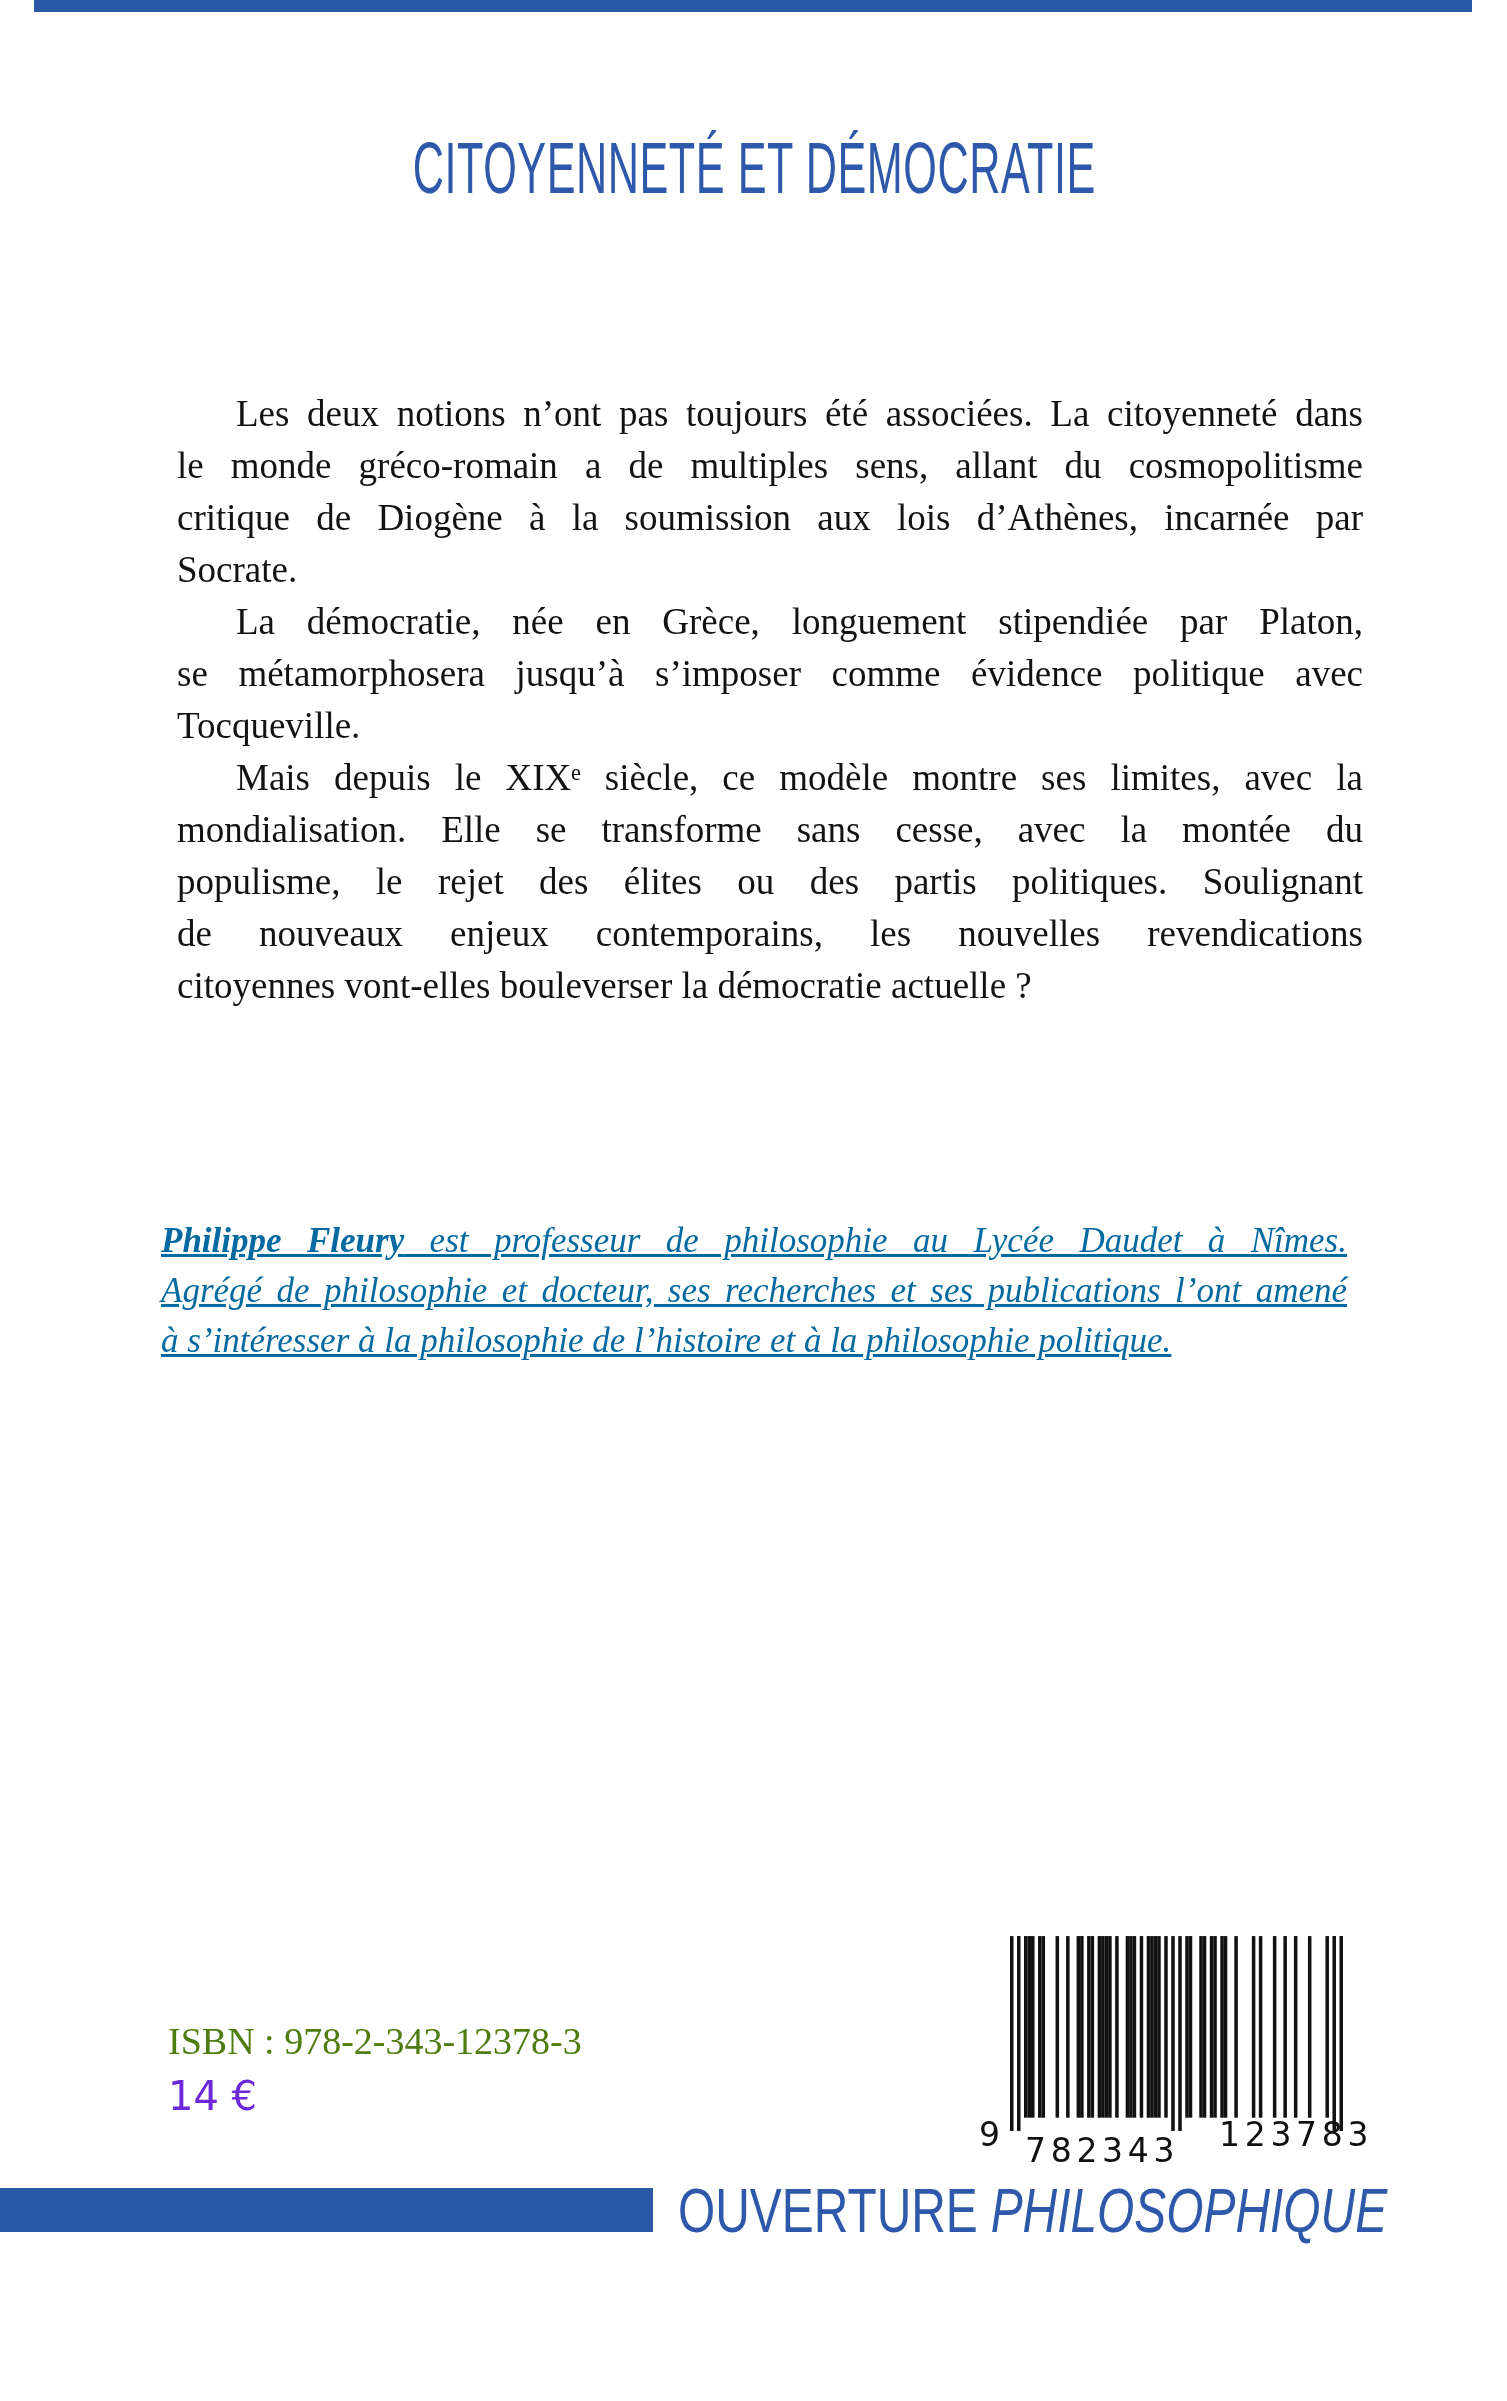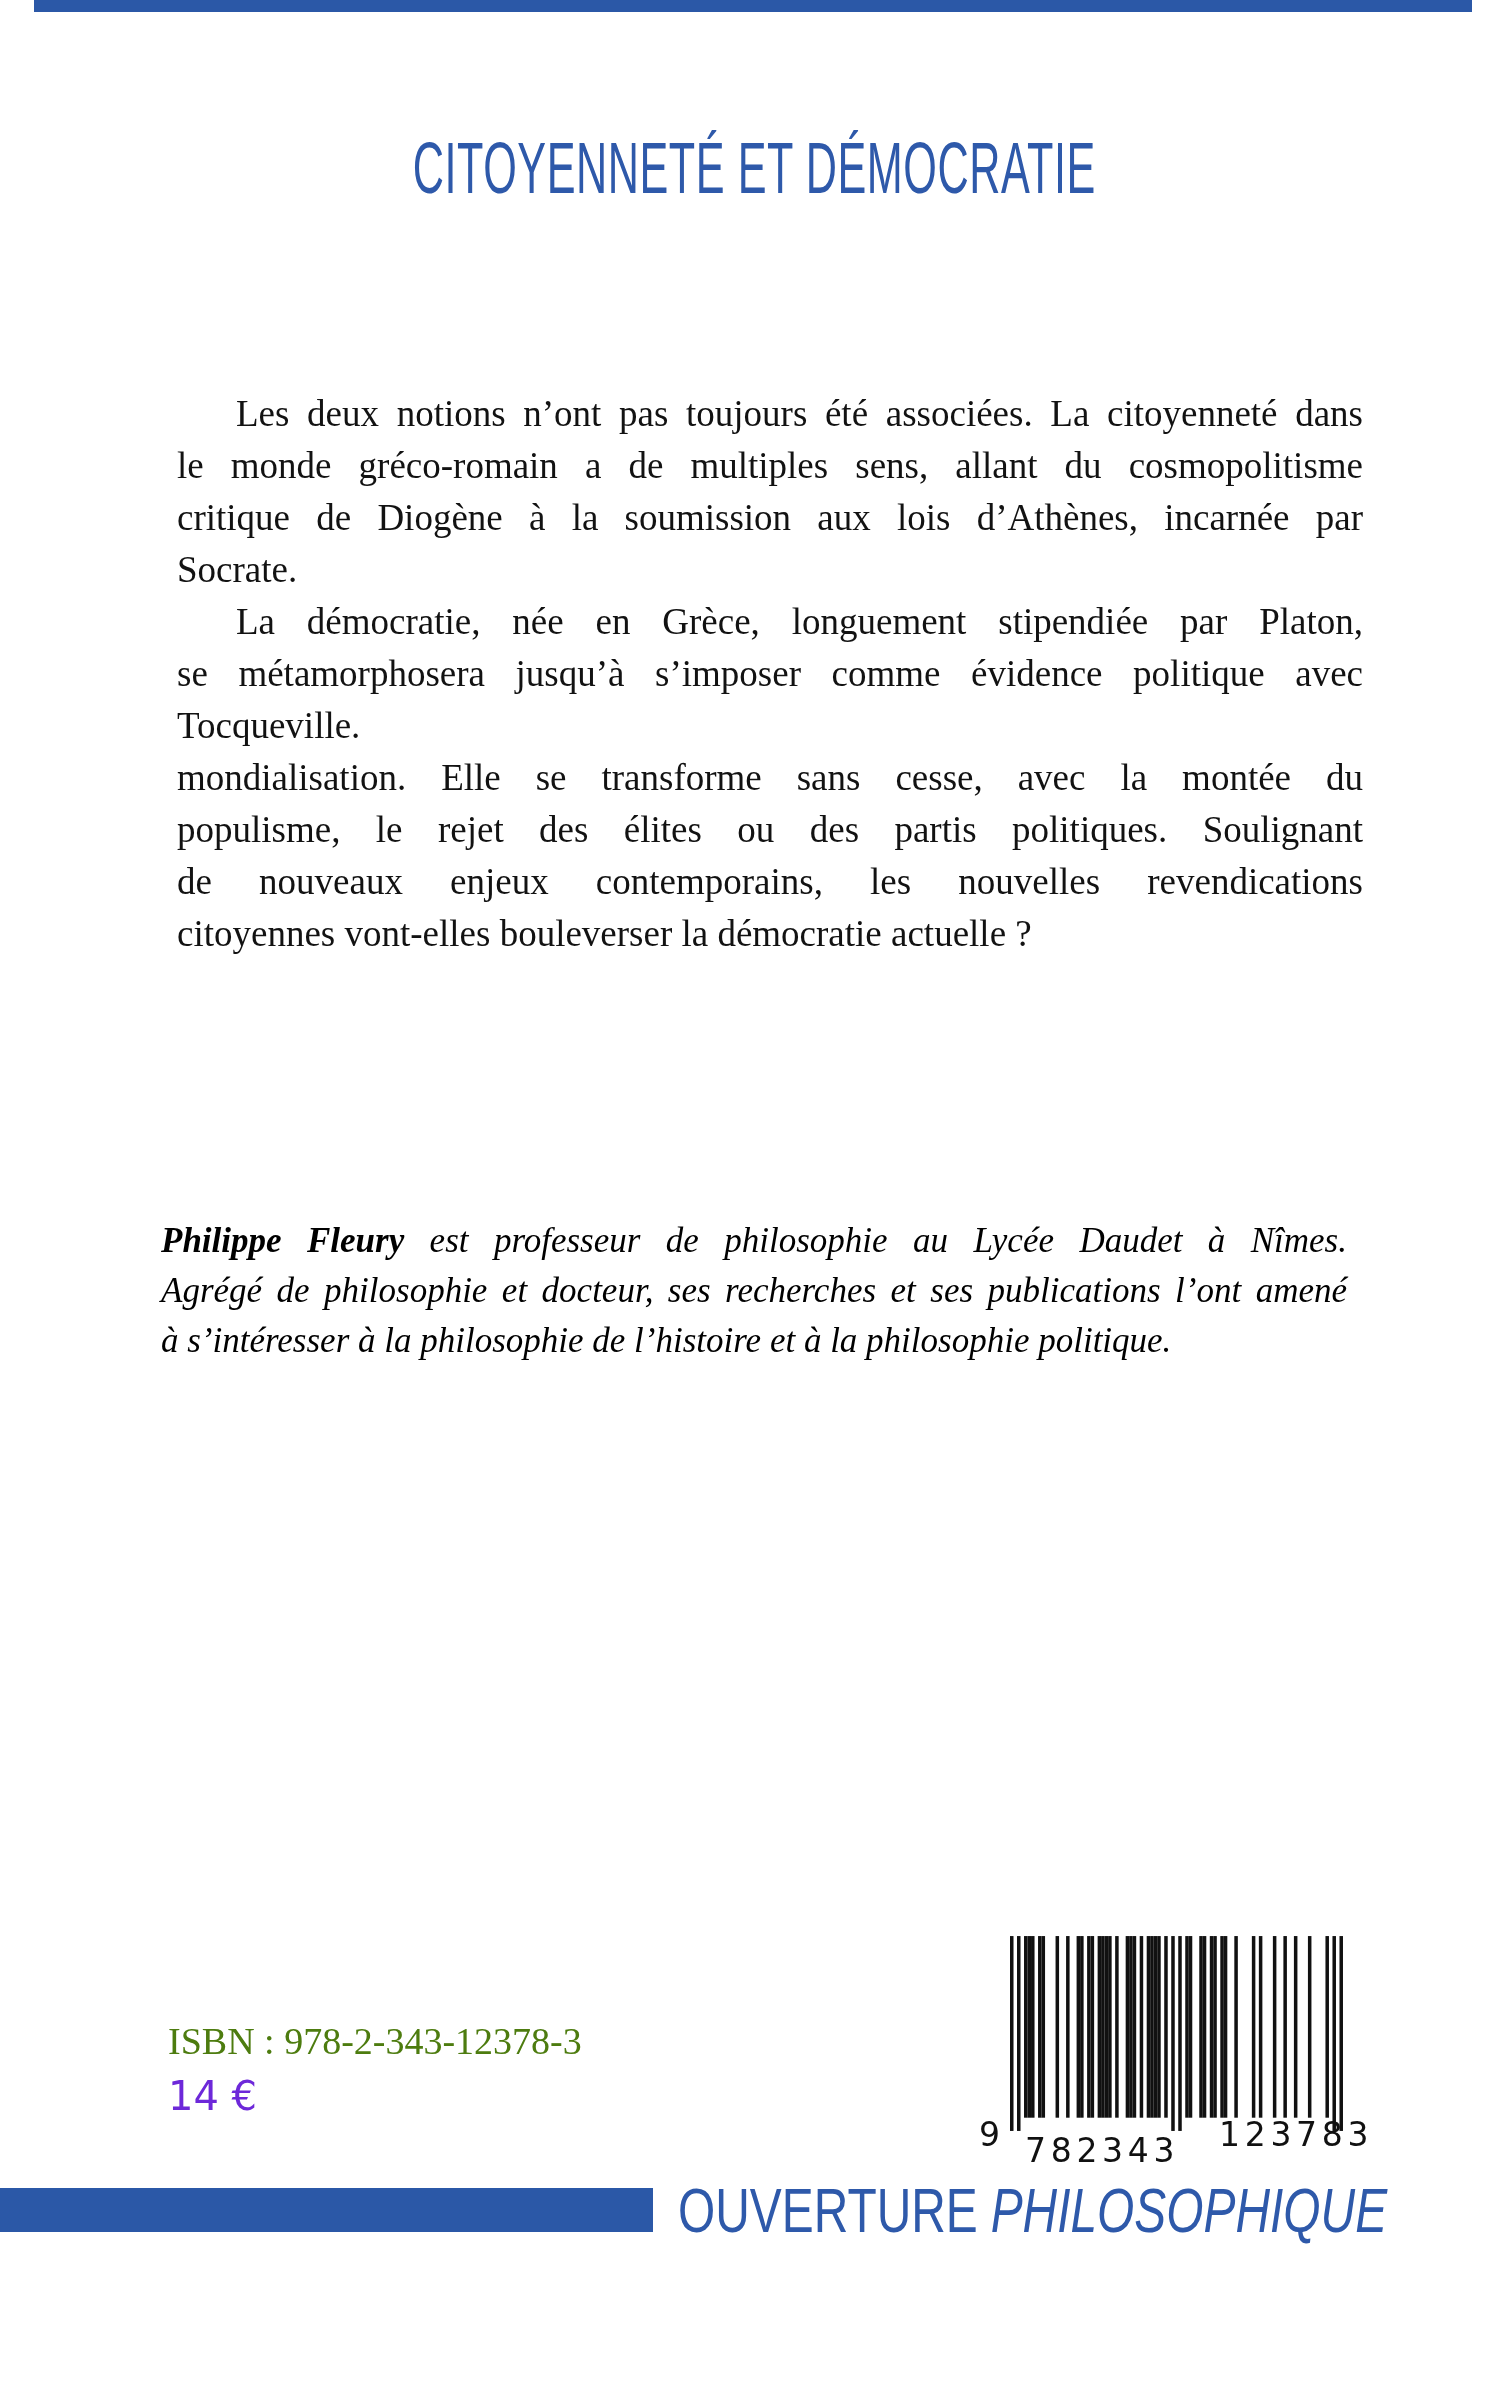--- a/index.html
+++ b/index.html
@@ -26,21 +26,21 @@
     font-size:37px;line-height:52px;white-space:nowrap;
     text-align:justify;text-align-last:justify;color:#121212;
   }
   .syn-line.first{text-indent:59px;}
   .syn-line.last{text-align-last:left;}
 
   
   .bio{left:161px;top:1216px;width:1186px;font-style:italic;}
   .bio-line{
     font-size:35px;line-height:50px;white-space:nowrap;
-    text-align:justify;text-align-last:justify;color:#000000;
+    text-align:justify;text-align-last:justify;color:#0369a1;text-decoration:underline;
   }
   .bio-line.last{text-align-last:left;}
   .bio-author{font-weight:700;}
 
   
   .isbn{left:168px;top:2020px;font-size:38px;line-height:42px;color:#4d7c0f;}
   .price{
     left:168px;top:2074px;font-family:"DejaVu Sans", sans-serif;
     font-size:40px;line-height:44px;color:#6d28d9;
   }
@@ -74,20 +74,21 @@
 </div>
 
 <section class="abs synopsis">
     <div class="syn-line first">Les deux notions n’ont pas toujours été associées. La citoyenneté dans</div>
     <div class="syn-line">le monde gréco-romain a de multiples sens, allant du cosmopolitisme</div>
     <div class="syn-line">critique de Diogène à la soumission aux lois d’Athènes, incarnée par</div>
     <div class="syn-line last">Socrate.</div>
     <div class="syn-line first">La démocratie, née en Grèce, longuement stipendiée par Platon,</div>
     <div class="syn-line">se métamorphosera jusqu’à s’imposer comme évidence politique avec</div>
     <div class="syn-line last">Tocqueville.</div>
+    <div class="syn-line first">Mais depuis le XIXᵉ siècle, ce modèle montre ses limites, avec la</div>
     <div class="syn-line">mondialisation. Elle se transforme sans cesse, avec la montée du</div>
     <div class="syn-line">populisme, le rejet des élites ou des partis politiques. Soulignant</div>
     <div class="syn-line">de nouveaux enjeux contemporains, les nouvelles revendications</div>
     <div class="syn-line last">citoyennes vont-elles bouleverser la démocratie actuelle ?</div>
   </section>
 
 <section class="abs bio">
   <div class="bio-line"><span class="bio-author">Philippe Fleury</span><span> est professeur de philosophie au Lycée Daudet à Nîmes.</span></div>
   <div class="bio-line">Agrégé de philosophie et docteur, ses recherches et ses publications l’ont amené</div>
   <div class="bio-line last">à s’intéresser à la philosophie de l’histoire et à la philosophie politique.</div>

